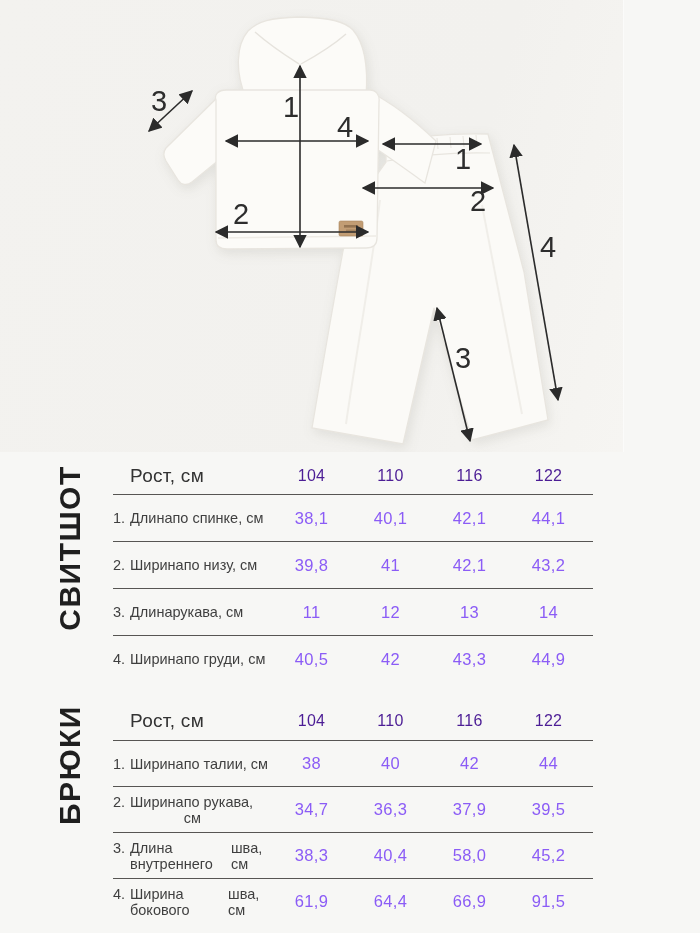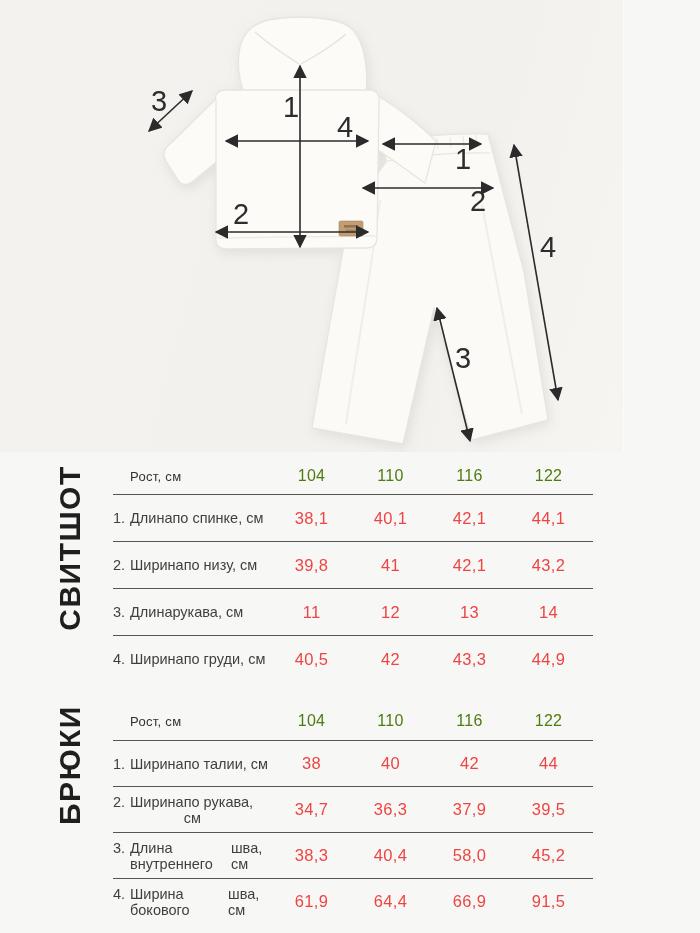--- a/index.html
+++ b/index.html
@@ -22,26 +22,26 @@
 
   
   .size-table{position:absolute;left:113px;width:480px;color:#3a3a3a;}
   .size-table.t1{top:458px;}
   .size-table.t2{top:702px;}
   .trow{display:grid;grid-template-columns:159px 79px 79px 79px 79px;align-items:center;}
   .trow.header{height:36px;}
   .t2 .trow.header{height:38px;}
   .trow.body{height:46px;border-top:1px solid #575553;}
   .t2 .trow.body{height:45px;}
-  .hlabel{font-size:13px;font-weight:500;color:#333;padding-left:17px;letter-spacing:.3px;}
-  .hsize{font-size:16px;font-weight:500;color:#4d7c0f;text-align:center;letter-spacing:.3px;}
+  .hlabel{font-size:19px;font-weight:500;color:#333;padding-left:17px;letter-spacing:.3px;}
+  .hsize{font-size:16px;font-weight:500;color:#4c1d95;text-align:center;letter-spacing:.3px;}
   .tlabel{display:flex;align-items:flex-start;font-size:14.5px;line-height:16px;color:#3f3f3f;}
   .tlabel .num{width:17px;flex:none;}
   .tlabel .lines{display:flex;flex-direction:row;}
-  .tval{font-size:16.5px;color:#ef4444;text-align:center;letter-spacing:.3px;}
+  .tval{font-size:16.5px;color:#8b5cf6;text-align:center;letter-spacing:.3px;}
 </style>
 </head>
 <body>
 
 <div class="page">
 
   <div class="photo">
     <svg class="diagram-svg" width="623" height="452" viewBox="0 0 623 452">
       <defs>
         <marker id="arrE" viewBox="0 0 10 10" refX="9" refY="5" markerWidth="8.5" markerHeight="8.5" orient="auto">

